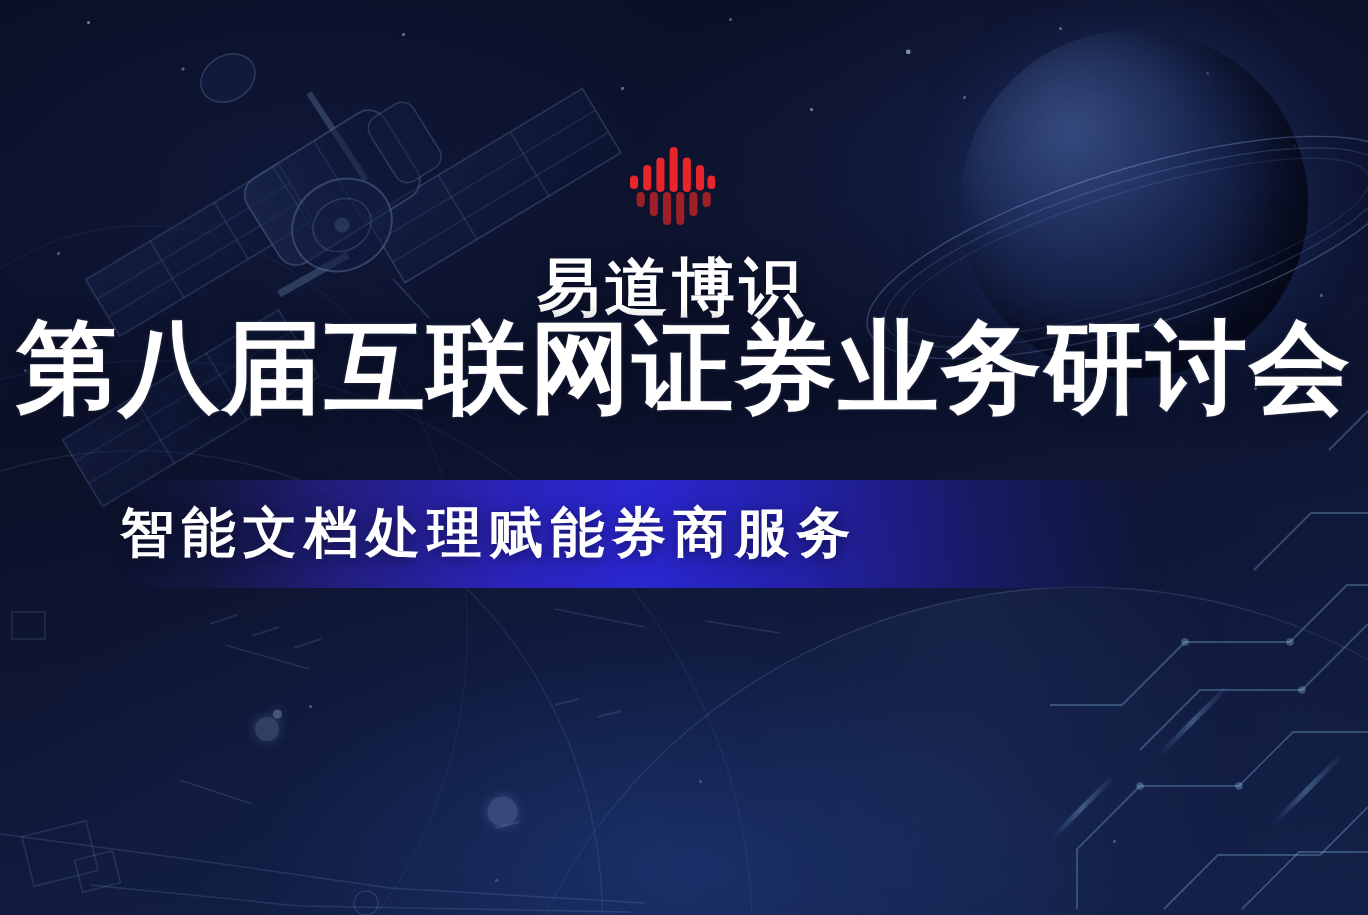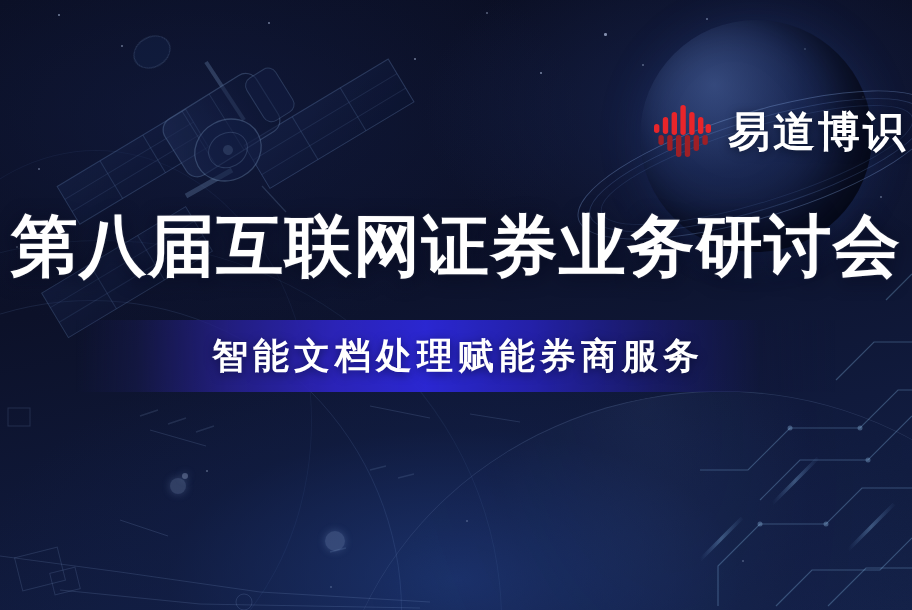--- a/index.html
+++ b/index.html
@@ -97,27 +97,28 @@
     position: absolute;
     border-radius: 50%;
     background: rgba(170,198,240,0.22);
     box-shadow: 0 0 8px rgba(150,186,245,0.25);
   }
 
   
   .logo-row {
     position: absolute;
     left: 0;
-    right: 4px;
+    right: 16px;
     top: 96px;
     height: 72px;
     display: flex;
     align-items: center;
-    justify-content: flex-end;
+    justify-content: flex-start;
     gap: 17px;
+    flex-direction: column;
   }
   .logo-mark {
     position: relative;
     width: 58px;
     height: 58px;
   }
   .logo-mark svg { display: block; }
   .brand-name {
     color: #ffffff;
     font-size: 42px;
@@ -158,21 +159,21 @@
       rgba(26,28,86,0.45) 8%,
       rgba(38,32,140,0.85) 20%,
       rgba(45,36,190,0.95) 34%,
       rgba(44,40,214,0.97) 46%,
       rgba(38,34,178,0.92) 60%,
       rgba(28,28,116,0.72) 76%,
       rgba(18,22,60,0.28) 90%,
       rgba(14,18,44,0.0) 100%);
     display: flex;
     align-items: center;
-    justify-content: center;
+    justify-content: flex-start;
   }
   .subtitle-text {
     color: #ffffff;
     font-size: 36px;
     font-weight: bold;
     letter-spacing: 5px;
     line-height: 1;
     white-space: nowrap;
     font-family: "DejaVu Sans", "Liberation Sans", sans-serif;
     text-shadow: 0 2px 10px rgba(4,8,26,0.55);

